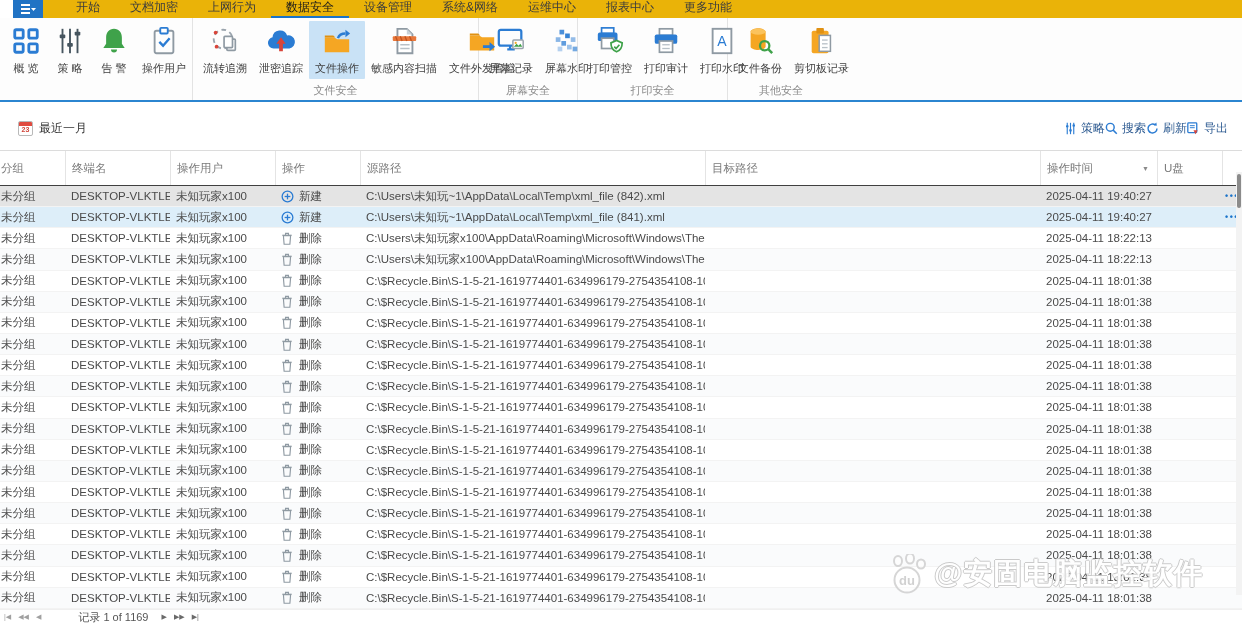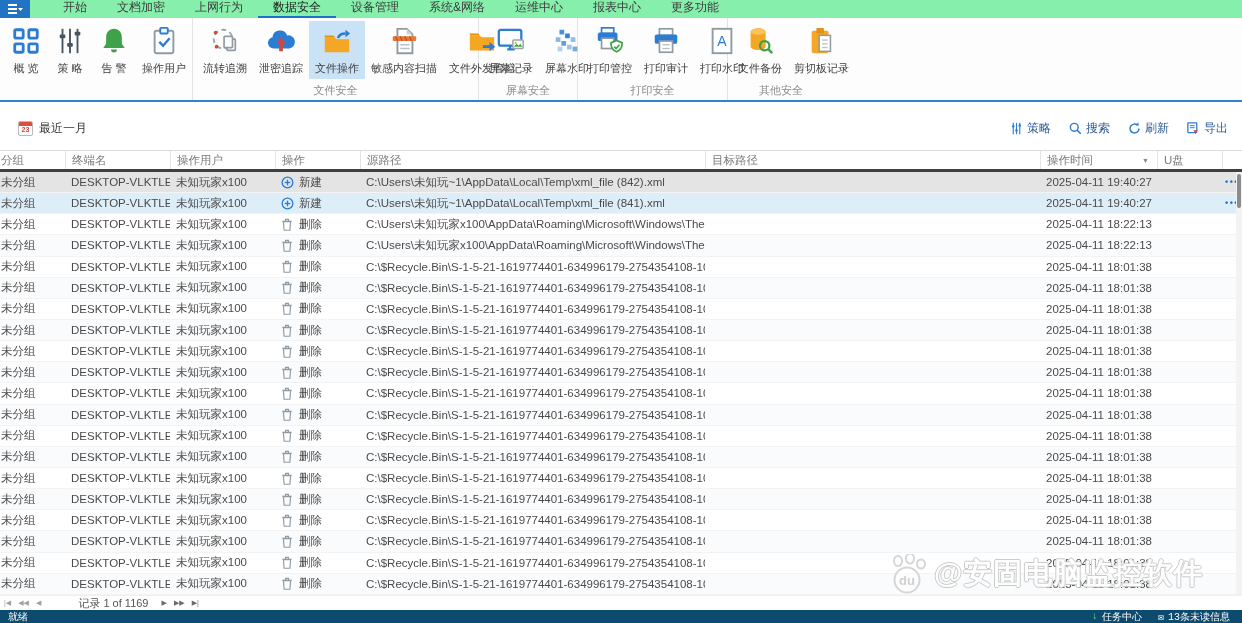--- a/index.html
+++ b/index.html
@@ -1,21 +1,21 @@
 <!DOCTYPE html>
 <html><head>
 <meta charset="utf-8">
 <style>
   * { box-sizing: border-box; margin: 0; padding: 0; }
   html,body { width:1242px; height:623px; overflow:hidden;
     font-family:"Liberation Sans","DejaVu Sans",sans-serif; background:#fff; }
   .app { position:relative; width:1242px; height:623px; background:#fff; }
 
   
-  .menubar { height:18px; display:flex; align-items:stretch; background:#86efac; }
+  .menubar { height:18px; display:flex; align-items:stretch; background:#eab308;margin-left:13px; }
   .app-button { width:30px; background:#2173c4; display:flex; align-items:center; justify-content:center; cursor:pointer; }
   .menu-items { display:flex; align-items:flex-end; margin-left:18px; }
   .menu-item { padding:1px 15px 2px; font-size:12px; color:#3c3c3c; cursor:pointer; white-space:nowrap; }
   .menu-item.active { color:#1a1a1a; border-bottom:2px solid #1a73c9; padding-bottom:0; }
 
   
   .ribbon { height:82px; display:flex; background:#fdfdfd; }
   .rgroup { display:flex; flex-direction:column; border-right:1px solid #e3e3e3; }
   .rbuttons { flex:1; display:flex; align-items:flex-start; padding:3px 4px 0; }
   .rbtn { display:flex; flex-direction:column; align-items:center; padding:4px 6px 3px; cursor:pointer; border-radius:1px; }
@@ -24,27 +24,27 @@
   .rbtn .rtext { font-size:11px; color:#3f3f3f; margin-top:4px; white-space:nowrap; }
   .rlabel { height:17px; text-align:center; font-size:11px; color:#8a8a8a; }
   .bluebar { height:2px; background:#2b85d0; }
 
   
   .filterbar { height:48px; display:flex; align-items:center; justify-content:space-between; padding:4px 14px 0 18px; background:#fff; }
   .datefilter { display:flex; align-items:center; gap:6px; font-size:12px; color:#333; cursor:pointer; }
   .cal { width:15px; height:15px; border:1px solid #b9b9b9; border-radius:2px; position:relative; background:#fff; }
   .cal .cal-top { position:absolute; top:0; left:0; right:0; height:4px; background:#e04a3f; border-radius:1px 1px 0 0; }
   .cal .cal-num { position:absolute; top:4px; left:0; right:0; text-align:center; font-size:7px; color:#d04438; font-weight:bold; }
-  .bar-actions { display:flex; align-items:center; gap:18px; }
+  .bar-actions { display:flex; align-items:center; gap:0; }
   .bar-action { display:flex; align-items:center; gap:4px; font-size:12px; color:#2f5c92; cursor:pointer; }
 
   
   .grid { position:relative; width:1242px; }
   .trow { display:grid; grid-template-columns:65px 105px 105px 85px 345px 335px 117px 65px 20px; align-items:center; }
-  .thead { height:22px; border-top:1px solid #dcdcdc; border-bottom:3px solid #404040; color:#7a7a7a; font-size:11.5px; background:#fff; }
+  .thead { height:36px; border-top:1px solid #dcdcdc; border-bottom:1px solid #404040; color:#7a7a7a; font-size:11.5px; background:#fff; }
   .thead .hcell { height:100%; display:flex; align-items:center; padding:0 6px; border-left:1px solid #e4e4e4; overflow:hidden; white-space:nowrap; }
   .thead .hcell:first-child { border-left:none; }
   .hcell.h-time { justify-content:space-between; }
   .sort-arrow { font-size:7px; color:#8a8a8a; margin-right:2px; }
   .tbody { height:423px; overflow:hidden; }
   .tbody .trow { height:21.15px; font-size:11.5px; color:#4a4a4a; border-bottom:1px solid #f3f3f3; background:#fff; cursor:default; }
   .tbody .trow:nth-child(even) { background:#fafbfc; }
   .tbody .trow.selected { background:#e4e4e4; }
   .tbody .trow.highlight { background:#ddeef9; }
   .cell { padding:0 6px; overflow:hidden; white-space:nowrap; text-overflow:clip; }

